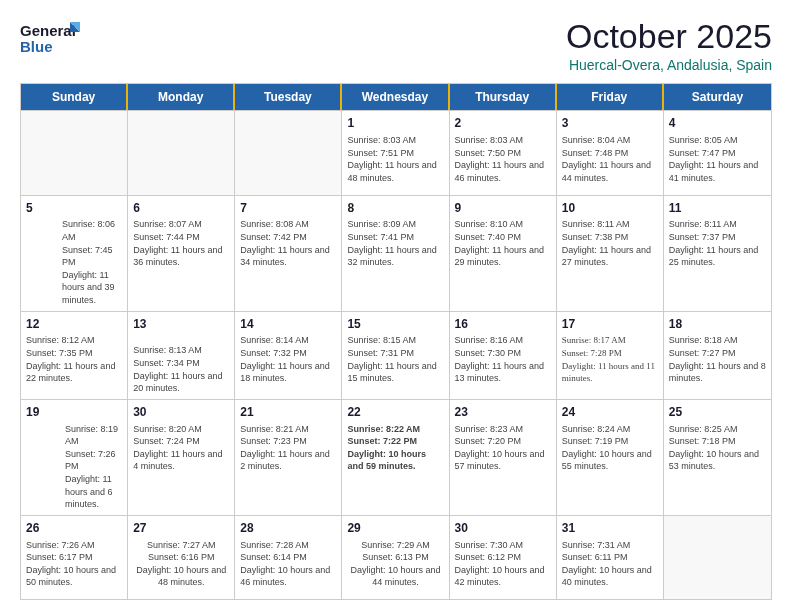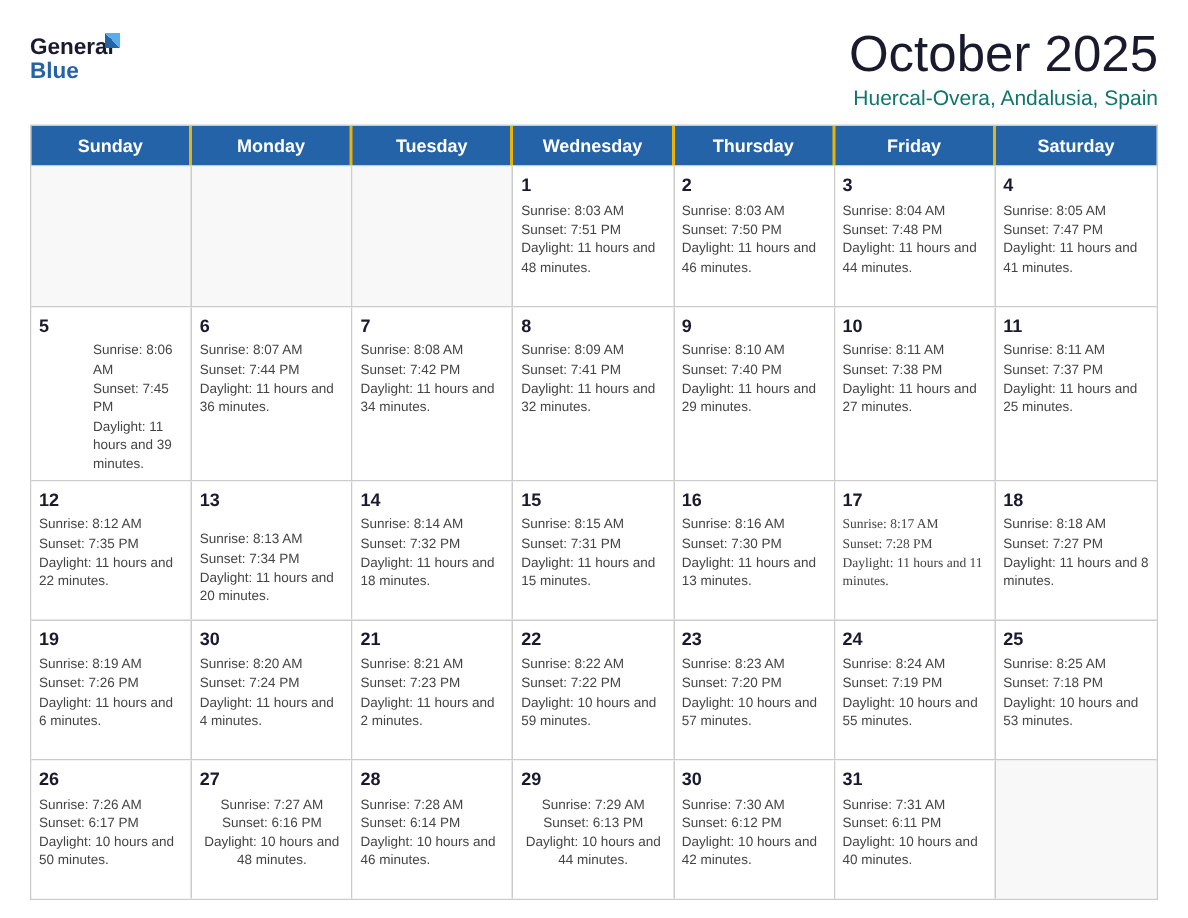--- a/index.html
+++ b/index.html
@@ -245,39 +245,39 @@
           <div class="calendar-cell">
             <div class="day-number">18</div>
             <div class="cell-info" style="white-space: pre-line;">Sunrise: 8:18 AM
 Sunset: 7:27 PM
 Daylight: 11 hours and 8 minutes.</div>
           </div>
         </div>
         <div class="calendar-row">
           <div class="calendar-cell">
             <div class="day-number">19</div>
-            <div class="cell-info" style="white-space: pre-line;">Sunrise: 8:19 AM
+            <div class="cell-info" style="white-space: pre-line; margin-left: 39px;">Sunrise: 8:19 AM
 Sunset: 7:26 PM
 Daylight: 11 hours and 6 minutes.</div>
           </div>
           <div class="calendar-cell">
             <div class="day-number">30</div>
             <div class="cell-info" style="white-space: pre-line;">Sunrise: 8:20 AM
 Sunset: 7:24 PM
 Daylight: 11 hours and 4 minutes.</div>
           </div>
           <div class="calendar-cell">
             <div class="day-number">21</div>
             <div class="cell-info" style="white-space: pre-line;">Sunrise: 8:21 AM
 Sunset: 7:23 PM
 Daylight: 11 hours and 2 minutes.</div>
           </div>
           <div class="calendar-cell">
             <div class="day-number">22</div>
-            <div class="cell-info" style="white-space: pre-line;">Sunrise: 8:22 AM
+            <div class="cell-info" style="white-space: pre-line; font-weight: bold;">Sunrise: 8:22 AM
 Sunset: 7:22 PM
 Daylight: 10 hours and 59 minutes.</div>
           </div>
           <div class="calendar-cell">
             <div class="day-number">23</div>
             <div class="cell-info" style="white-space: pre-line;">Sunrise: 8:23 AM
 Sunset: 7:20 PM
 Daylight: 10 hours and 57 minutes.</div>
           </div>
           <div class="calendar-cell">

